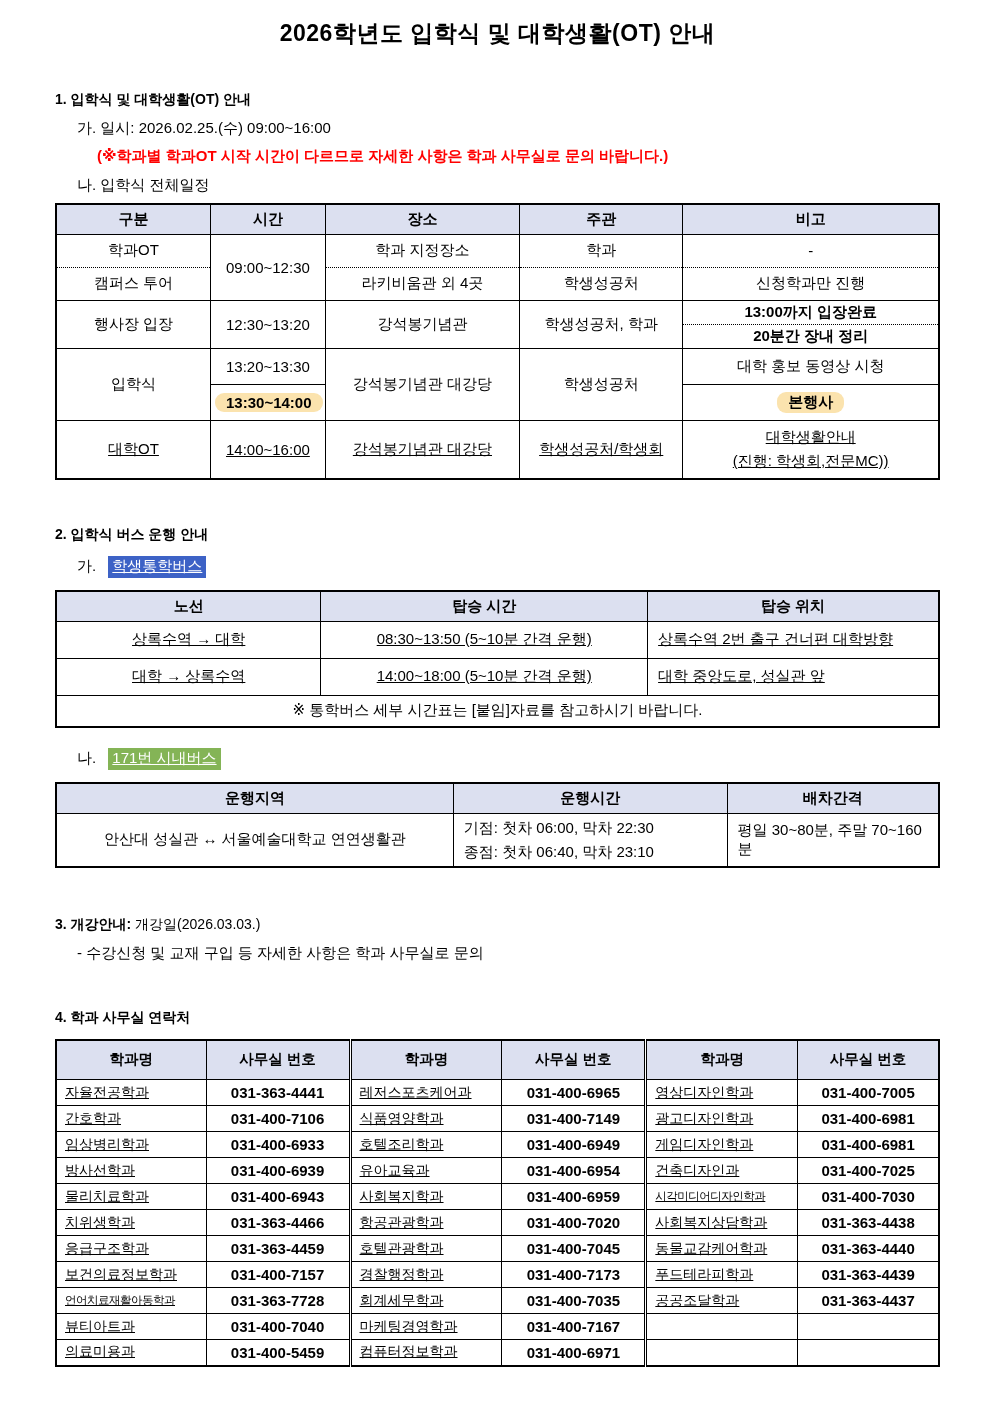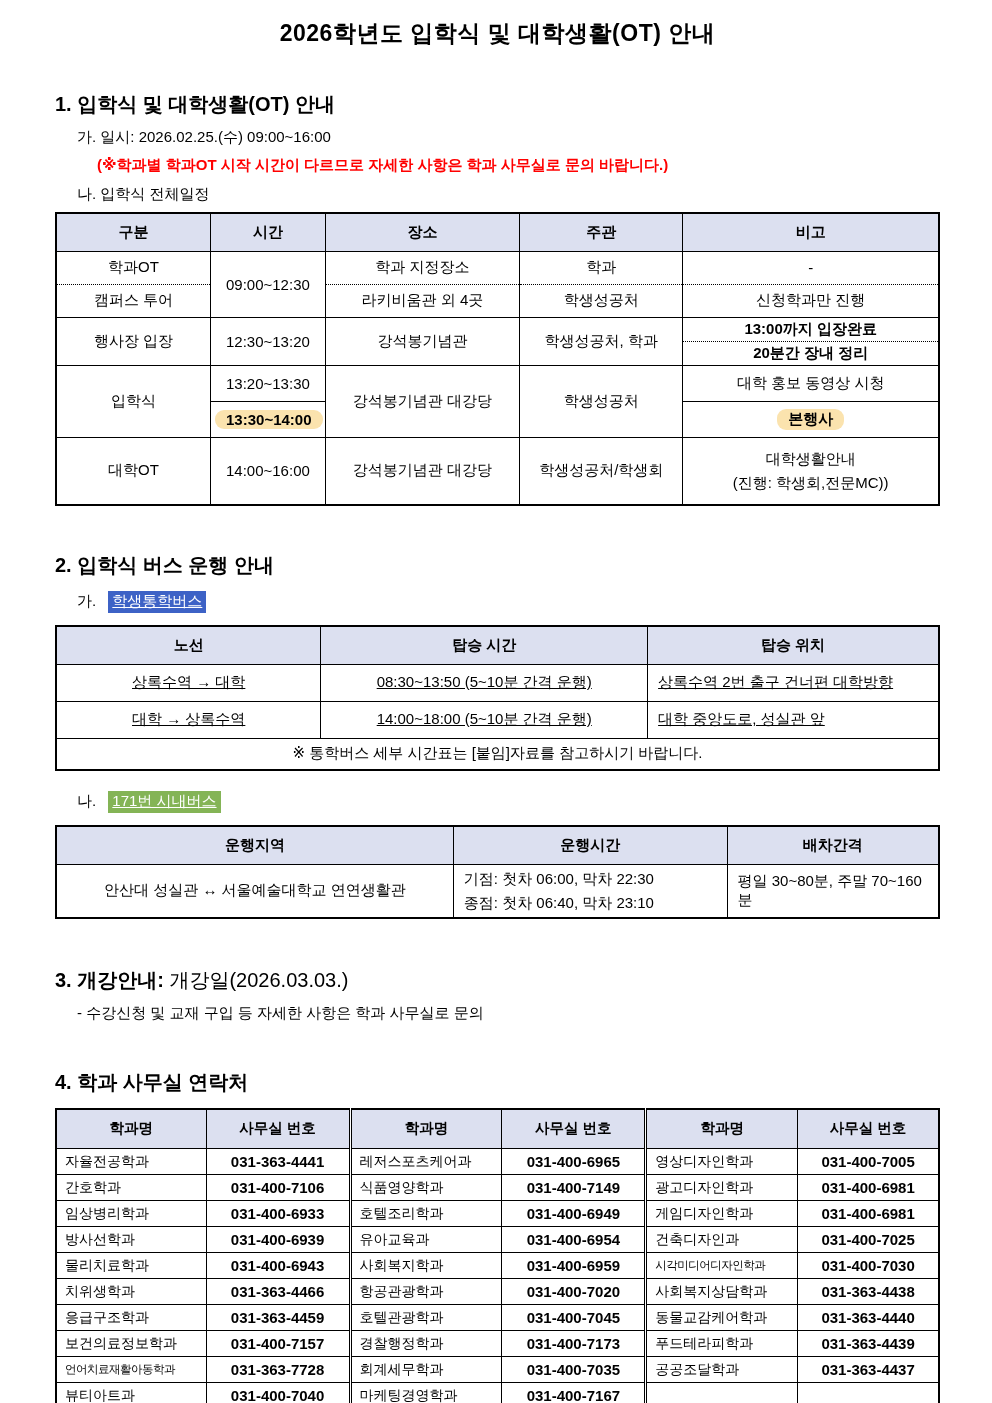--- a/index.html
+++ b/index.html
@@ -14,21 +14,21 @@
     background: #fff;
     padding: 18px 52px 40px 55px;
   }
   .doc-title {
     text-align: center;
     font-size: 23px;
     font-weight: bold;
     letter-spacing: 0.5px;
     margin-bottom: 42px;
   }
-  .sec-heading { font-size: 20px; font-weight: bold; margin-top: 0; }
+  .sec-heading { font-size: 14px; font-weight: bold; margin-top: 0; }
   .sec-heading .normal { font-weight: normal; }
   .sub-line { font-size: 15px; margin: 10px 0 0 22px; }
   .red-note {
     font-size: 15px; font-weight: bold;
     color: var(--notice-red, #ff0000);
     margin: 9px 0 0 42px;
   }
   .item-line { font-size: 15px; margin: 12px 0 0 22px; }
   .hl-label {
     display: inline-block;
@@ -59,37 +59,37 @@
   .tleft { text-align: left; padding-left: 10px; }
   .db { border-bottom: 1px dotted #000; }
   .dt { border-top: 1px dotted #000; }
   .hl-yellow {
     background: var(--highlight-yellow, #fbe3ae);
     padding: 1px 11px;
     font-weight: bold;
     display: inline-block;
     border-radius: 9px;
   }
-  .rh30 { height: 38px; } .rh33 { height: 33px; } .rh24 { height: 24px; }
-  .rh36 { height: 36px; } .rh56 { height: 68px; } .rh37 { height: 37px; text-decoration: underline; }
+  .rh30 { height: 30px; } .rh33 { height: 33px; } .rh24 { height: 24px; }
+  .rh36 { height: 36px; } .rh56 { height: 59px; text-decoration: underline; } .rh37 { height: 37px; text-decoration: underline; }
   .rh32 { height: 32px; } .rh52 { height: 52px; } .rh28 { height: 40px; }
   .rh26 { height: 26px; }
 
   .tbl-schedule { margin-top: 8px; }
   .tbl-commuter { margin-top: 12px; }
   .tbl-city     { margin-top: 12px; }
   .gap-s2  { margin-top: 46px; }
   .gap-s2b { margin-top: 20px; }
   .gap-s3  { margin-top: 48px; }
   .gap-s4  { margin-top: 46px; }
   .tbl-dept { margin-top: 12px; }
   .tbl-dept th { font-size: 14.5px; }
   .tbl-dept td { font-size: 14px; padding: 2px 4px 2px 8px; }
   .tbl-dept td.phone { font-size: 15px; font-weight: bold; text-align: center; padding: 2px 2px; }
-  .tbl-dept td.dept-name { text-align: left; white-space: nowrap; }
+  .tbl-dept td.dept-name { text-align: left; white-space: nowrap; text-decoration: underline; }
   .tbl-dept td.dept-name.squeeze { font-size: 11.5px; letter-spacing: -0.5px; }
   .dl { border-left: 3px double #000; }
   .two-line div { line-height: 24px; }
 </style>
 </head>
 <body>
 
 <div class="page">
 
   <div class="doc-title">2026학년도 입학식 및 대학생활(OT) 안내</div>

